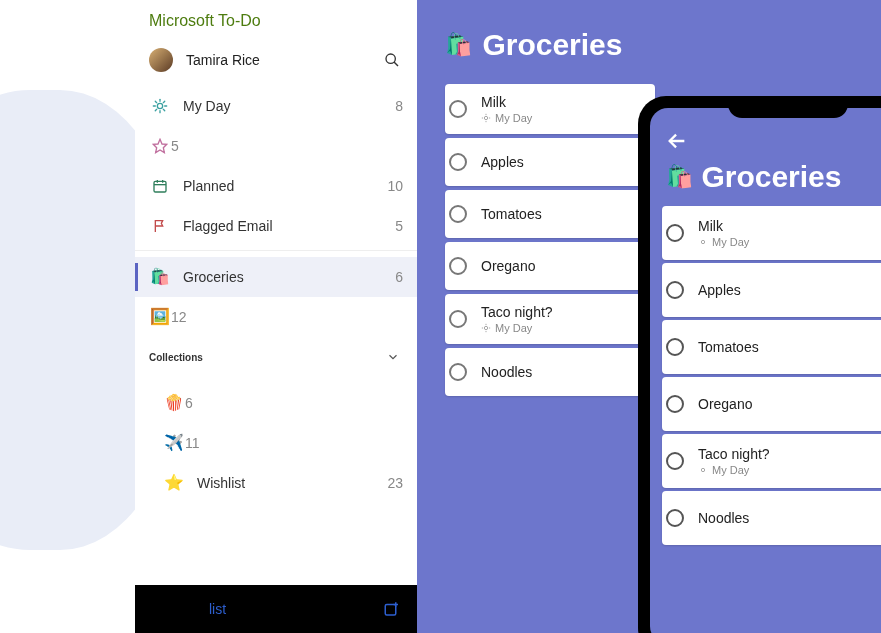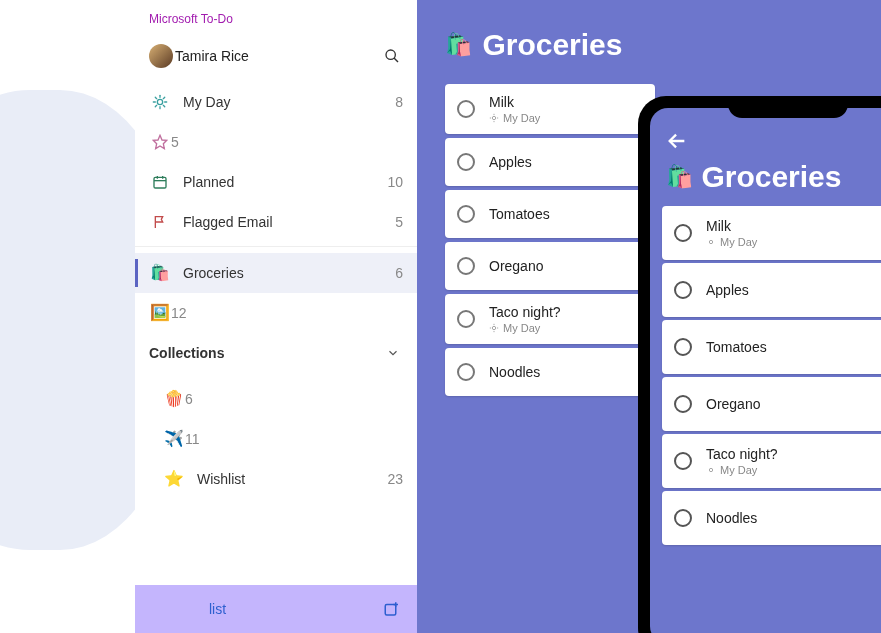--- a/index.html
+++ b/index.html
@@ -3,46 +3,46 @@
 <meta charset="utf-8">
 <style>
   * { box-sizing: border-box; margin: 0; padding: 0; }
   body { font-family: "Segoe UI", Arial, sans-serif; width: 881px; height: 633px; overflow: hidden; background: #fff; position: relative; }
   
   
   .blob { position: absolute; left: -120px; top: 90px; width: 300px; height: 460px; background: #e9edf7; border-radius: 50% 40% 40% 50%; z-index: 0; }
 
   
   .sidebar { position: absolute; left: 135px; top: 0; width: 282px; height: 633px; background: #fff; z-index: 2; font-size: 14px; color: #333; padding-top: 6px; }
-  .app-title { font-size: 12px; color: #a21caf; padding: 6px 0 10px 14px; }
+  .app-title { font-size: 16px; color: #4d7c0f; padding: 6px 0 10px 14px; }
   .profile { display: flex; align-items: center; padding: 8px 14px; }
   .avatar { width: 24px; height: 24px; border-radius: 50%; background: linear-gradient(135deg,#d8b074,#5a3a24); flex: none; display:flex; align-items:center; justify-content:center; color:#fff; font-size:10px;}
-  .profile-name { margin-left: 2px; font-size: 14px; color: #222; flex: 1; }
+  .profile-name { margin-left: 13px; font-size: 14px; color: #222; flex: 1; }
   .search-btn { width: 22px; height: 22px; display:flex; align-items:center; justify-content:center; cursor:pointer; }
   .nav { margin-top: 6px; }
   .nav-item { display: flex; align-items: center; height: 40px; padding: 0 14px; cursor: pointer; position: relative; }
   .nav-item .icon { width: 22px; display:flex; justify-content:center; color:#666; }
   .nav-item .label { margin-left: 12px; flex: 1; color: #333; font-size: 14px; }
   .nav-item .count { color: #888; font-size: 14px; }
   .nav-item.active { background: #eef0f8; }
   .nav-item.active::before { content:""; position:absolute; left:0; top:6px; bottom:6px; width:3px; background:#5b64c2; }
   .divider { height: 1px; background: #eee; margin: 4px 0; }
   .collections-hdr { display:flex; align-items:center; height:40px; padding:0 14px; cursor:pointer; }
-  .collections-hdr .label { flex:1; font-size:14px; color:#333; font-weight:600; }
+  .collections-hdr .label { flex:1; font-size:10px; color:#333; font-weight:600; }
   .sub-item { padding-left: 28px; }
-  .bottom-bar { position:absolute; bottom:0; left:0; right:0; display:flex; align-items:center; height:48px; padding:0 14px; color:#2d5fcf; font-size:14px; background:#c4b5fd;}
+  .bottom-bar { position:absolute; bottom:0; left:0; right:0; display:flex; align-items:center; height:48px; padding:0 14px; color:#2d5fcf; font-size:14px; background:#000000;}
   .bottom-bar .label { flex:1; margin-left:60px; }
   .grp-icon { width:22px; height:22px; display:flex; align-items:center; justify-content:center; cursor:pointer; color:#2d5fcf;}
 
   
   .panel { position:absolute; left:417px; top:0; width:464px; height:633px; background:#6d76cc; z-index:1; padding: 28px 0 0 28px; }
   .panel-header { display:flex; align-items:center; gap:10px; color:#fff; }
   .panel-title { font-size:30px; font-weight:700; color:#fff; }
   .cards { margin-top: 22px; width: 210px; display:flex; flex-direction:column; gap:4px; }
-  .card { background:#fff; border-radius:4px; padding: 10px 12px; display:flex; align-items:center; box-shadow: 0 1px 2px rgba(0,0,0,.15); min-height:48px;}
+  .card { background:#fff; border-radius:4px; padding: 10px 4px; display:flex; align-items:center; box-shadow: 0 1px 2px rgba(0,0,0,.15); min-height:48px;}
   .radio { width:18px; height:18px; border:2px solid #777; border-radius:50%; flex:none; margin-right:14px; cursor:pointer;}
   .card-body { display:flex; flex-direction:column; }
   .card-title { font-size:14px; color:#222; }
   .card-sub { font-size:11px; color:#888; display:flex; align-items:center; gap:4px; margin-top:2px;}
 
   
   .phone { position:absolute; left:638px; top:96px; width:300px; height:560px; background:#000; border-radius:28px; padding:12px; z-index:5; }
   .phone-notch { position:absolute; top:0; left:50%; transform:translateX(-50%); width:120px; height:22px; background:#000; border-radius:0 0 14px 14px; z-index:7; }
   .phone-screen { width:100%; height:100%; background:#6d76cc; border-radius:18px; overflow:hidden; position:relative; }
   .phone-screen .back-row { padding:22px 16px 6px 16px; color:#fff; }

